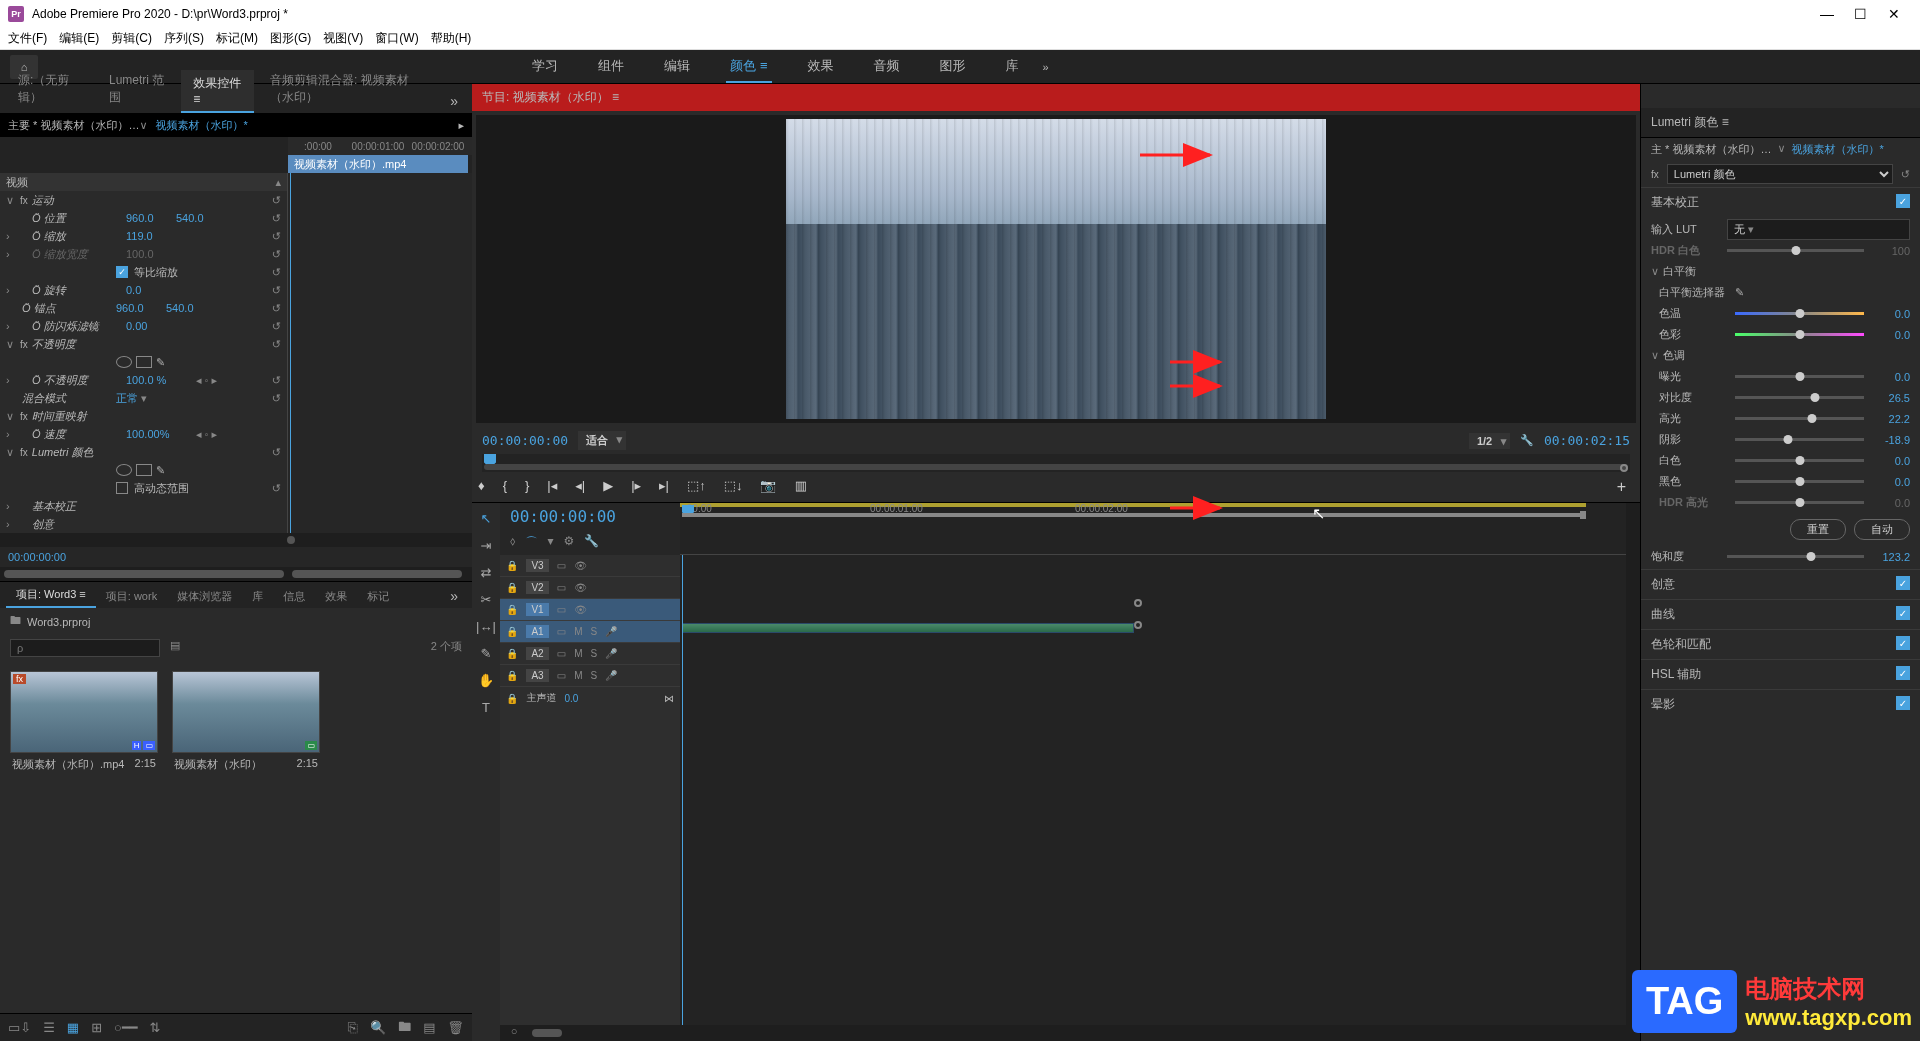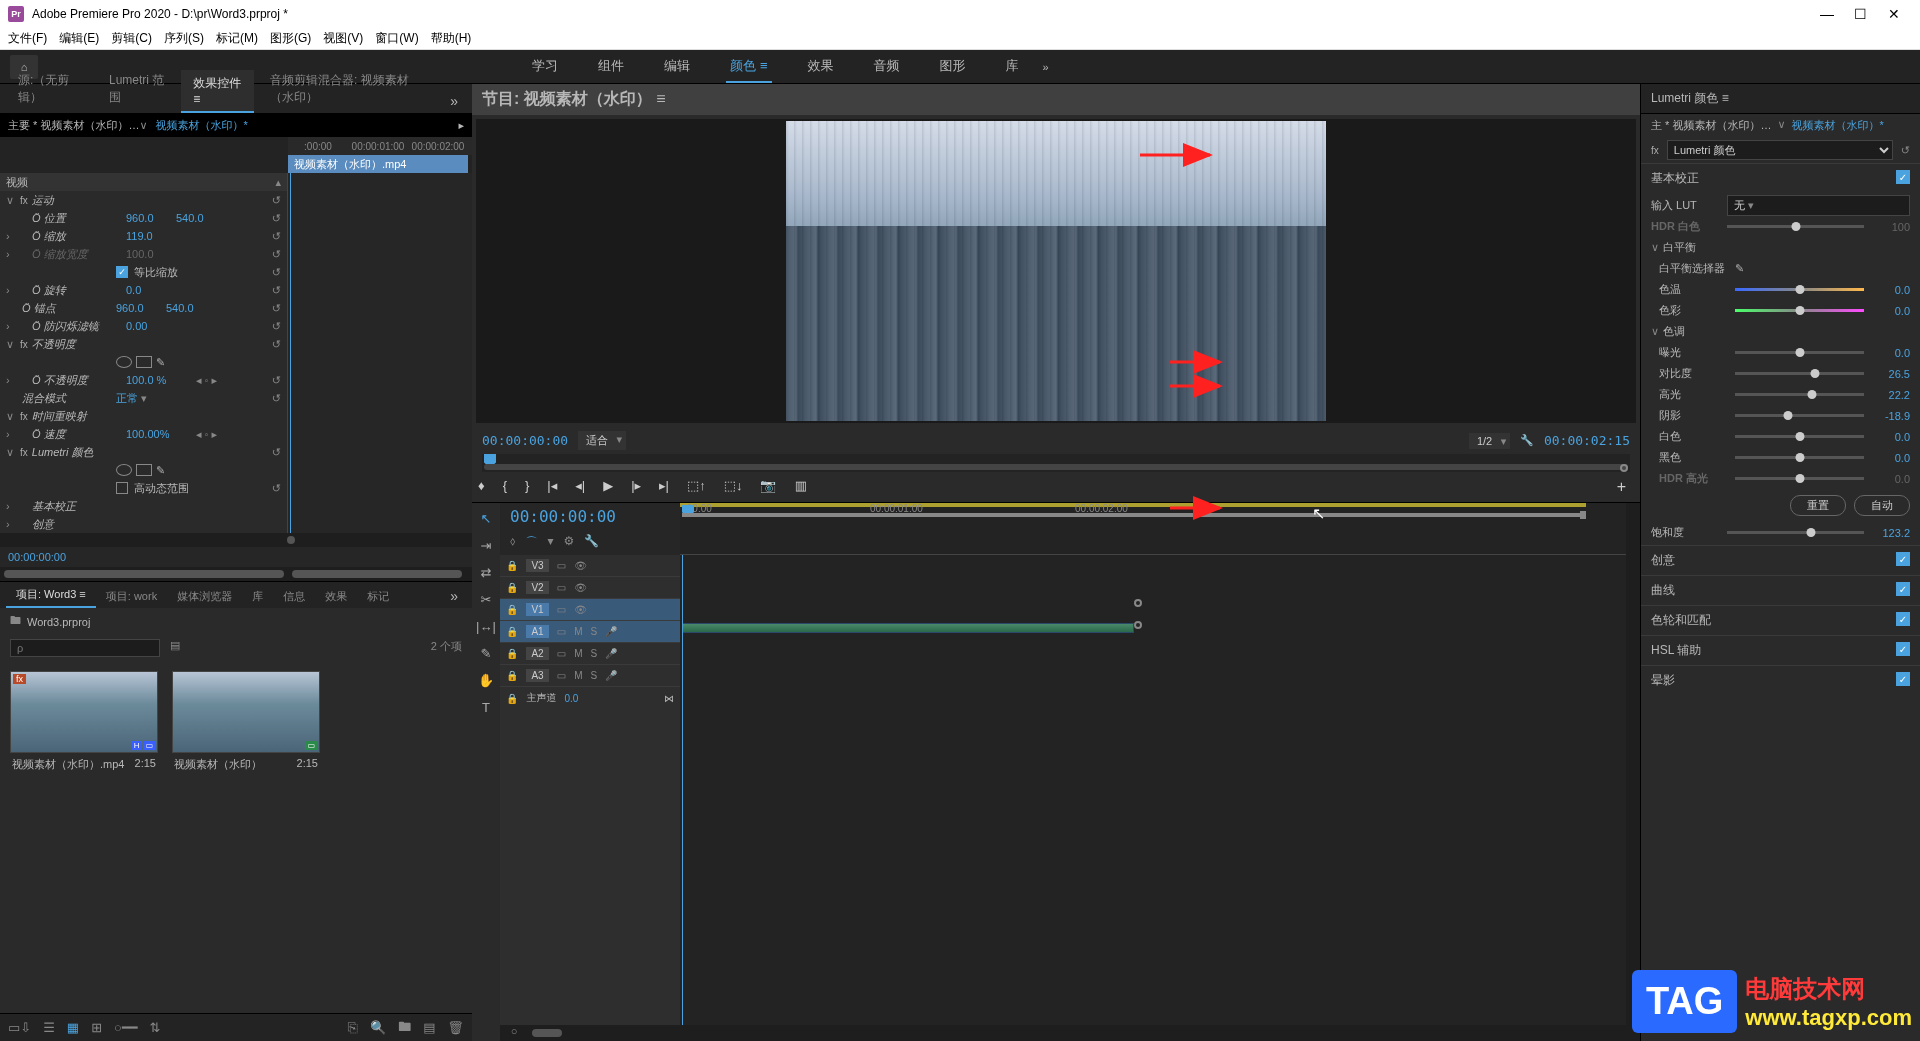--- a/index.html
+++ b/index.html
@@ -84,28 +84,28 @@
 .proj-thumb .badge span{ background:#3a5fff; color:#fff; font-size:8px; padding:0 2px;}
 .proj-thumb .fxbadge { position:absolute; top:2px; left:2px; background:#b84a2a; color:#fff; font-size:9px; padding:0 3px;}
 .proj-meta { display:flex; justify-content:space-between; padding:4px 2px; font-size:11px;}
 .proj-footer { display:flex; align-items:center; padding:4px 8px; gap:12px; background:#232323; height:28px; border-top:1px solid #000;}
 .proj-footer .ico { color:#888; cursor:pointer; font-size:13px;}
 .proj-footer .ico.active{ color:#4aa3df;}
 .proj-footer .spacer{flex:1;}
 
 
 .program-panel { height: 418px; display:flex; flex-direction:column; background:#2a2a2a;}
-.prog-header { padding:5px 10px; font-size:16px; background:#404040;font-weight:bold;}
+.prog-header { padding:5px 10px; font-size:12px; background:#b91c1c;}
 .prog-view { flex:1; display:flex; align-items:center; justify-content:center; background:#1a1a1a; margin:4px; position:relative;}
 .prog-image { width:540px; height:300px; background:linear-gradient(180deg,#d4dce8 0%, #a8b8cc 25%, #7a95a8 45%, #5a7a8a 60%, #3a5565 100%); position:relative; overflow:hidden;}
 .prog-image::after{ content:''; position:absolute; inset:0; background: repeating-linear-gradient(90deg, rgba(0,0,0,0.1) 0px, transparent 3px, transparent 8px); }
 .prog-city { position:absolute; bottom:0; left:0; right:0; height:65%; background:repeating-linear-gradient(90deg,#4a5a6a 0px,#5a6a7a 10px,#3a4a5a 12px,#4a5a6a 20px);}
 .prog-controls-row { display:flex; align-items:center; padding:4px 10px; gap:10px; background:#2a2a2a;}
 .prog-time { color:#4aa3df; font-size:13px; font-family:monospace;}
-.prog-dropdown { background:#333; padding:2px 18px 2px 8px; color:#ccc; font-size:11px; cursor:pointer; position:relative;}
+.prog-dropdown { background:#333; padding:2px 18px 2px 8px; color:#ccc; font-size:11px; cursor:pointer; position:relative;font-weight:bold;}
 .prog-dropdown::after{content:'▾'; position:absolute; right:4px; color:#888;}
 .prog-progress { height:18px; background:#232323; margin:0 10px; position:relative;}
 .prog-progress .playhead { position:absolute; left:2px; top:0; width:12px; height:14px; background:#4aa3df; clip-path:polygon(0 0,100% 0,100% 60%,50% 100%,0 60%);}
 .prog-progress .track { position:absolute; bottom:2px; left:2px; right:2px; height:6px; background:#444; border-radius:3px;}
 .prog-transport { display:flex; justify-content:center; gap:18px; padding:6px; background:#2a2a2a;}
 .prog-transport .tbtn { color:#ccc; cursor:pointer; font-size:13px;}
 .prog-transport .add { margin-left:auto; margin-right:8px; color:#ccc; font-size:16px;}
 
 
 .timeline-panel { flex:1; display:flex; background:#262626; border-top:1px solid #000;}
@@ -135,21 +135,21 @@
 .tl-track-head .eye { color:#888; cursor:pointer;}
 .tl-track-head .m,.tl-track-head .s{color:#888;}
 .tl-track-body { flex:1; background:#232323; position:relative;}
 .tl-clip { position:absolute; height:20px; background:linear-gradient(180deg,#6a9acc,#4a7aaa); border:1px solid #2a4a6a; font-size:10px; padding:2px 4px; color:#fff;}
 .tl-clip.audio{ background:linear-gradient(180deg,#4a8a6a,#2a6a4a);}
 .tl-clip .fx{ background:#4a8a4a; padding:0 2px; margin-right:3px;}
 .tl-master { display:flex; align-items:center; height:22px; padding:0 6px; gap:8px; font-size:10px;}
 .tl-master .val{ color:#4aa3df;}
 
 
-.lum-header { padding:6px 10px; background:#232323; font-size:12px; border-bottom:1px solid #000;}
+.lum-header { padding:6px 10px; background:#232323; font-size:12px; border-bottom:1px solid #000;margin-top:24px;}
 .lum-crumb { padding:4px 10px; font-size:11px; display:flex; gap:6px;}
 .lum-crumb .link{color:#4aa3df;}
 .lum-effect-row{ display:flex; align-items:center; padding:3px 10px; gap:8px;}
 .lum-effect-row select{background:#1c1c1c; border:1px solid #444; color:#ccc; flex:1; padding:2px; font-size:11px;}
 .lum-section { padding:6px 10px; display:flex; justify-content:space-between; cursor:pointer; font-size:12px; border-top:1px solid #3a3a3a;}
 .lum-section .check{width:14px; height:14px; background:#4aa3df; display:flex; align-items:center; justify-content:center; font-size:10px; color:#fff;}
 .lum-body { padding:2px 10px;}
 .lum-row { display:flex; align-items:center; height:21px; gap:8px; font-size:11px;}
 .lum-row .lbl{ width:68px; color:#b8b8b8;}
 .lum-row .lbl.disabled{color:#666;font-weight:bold;}

